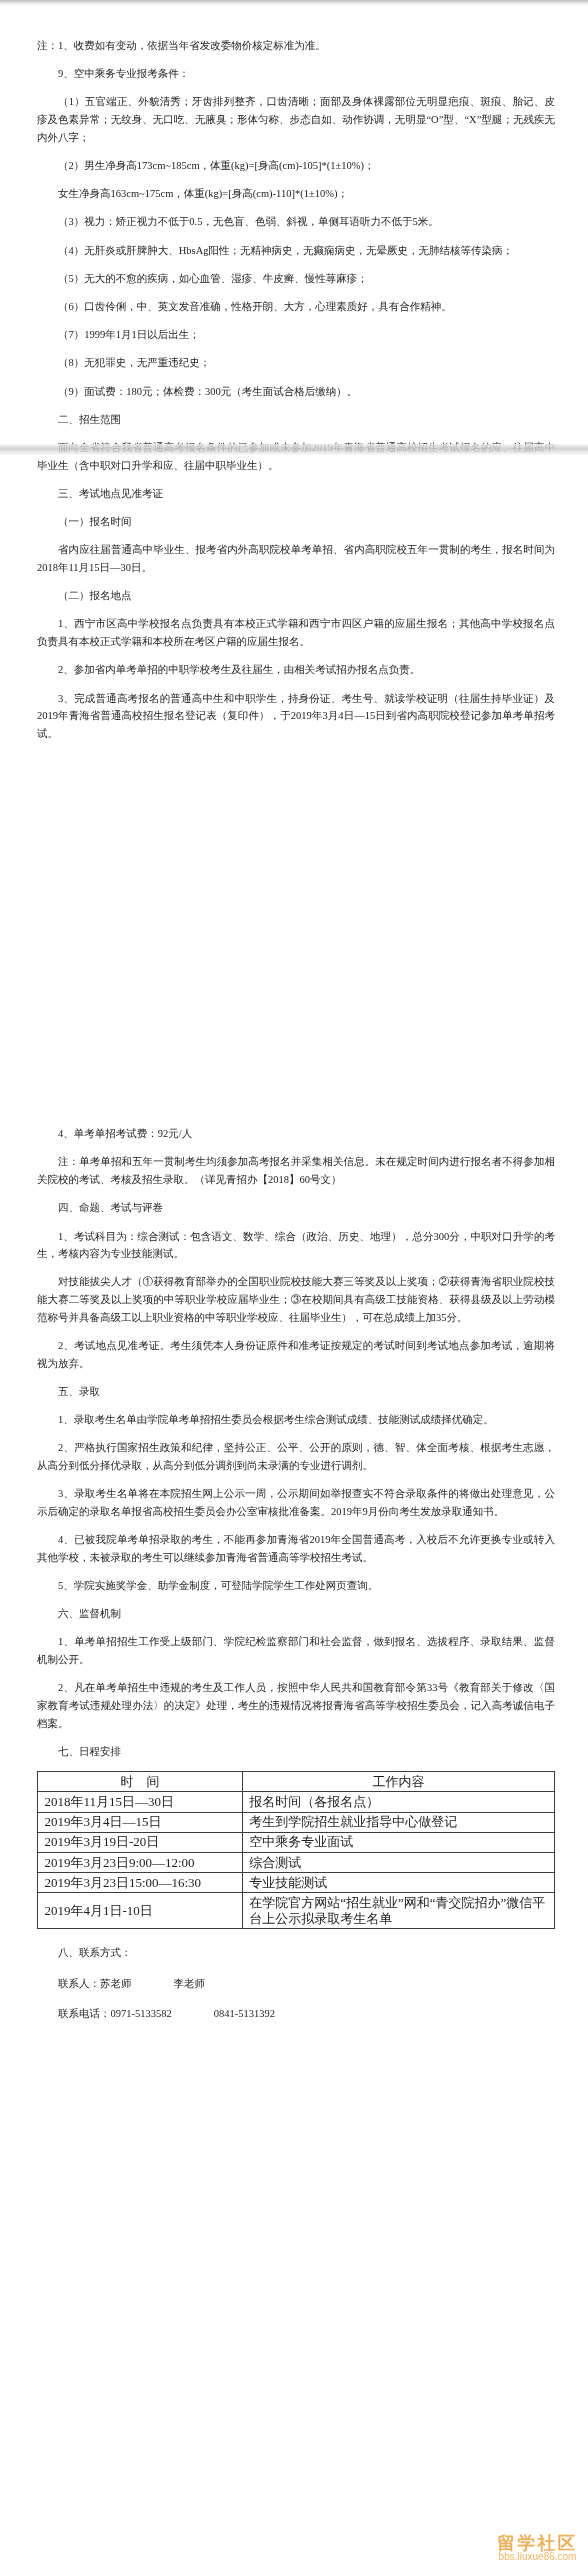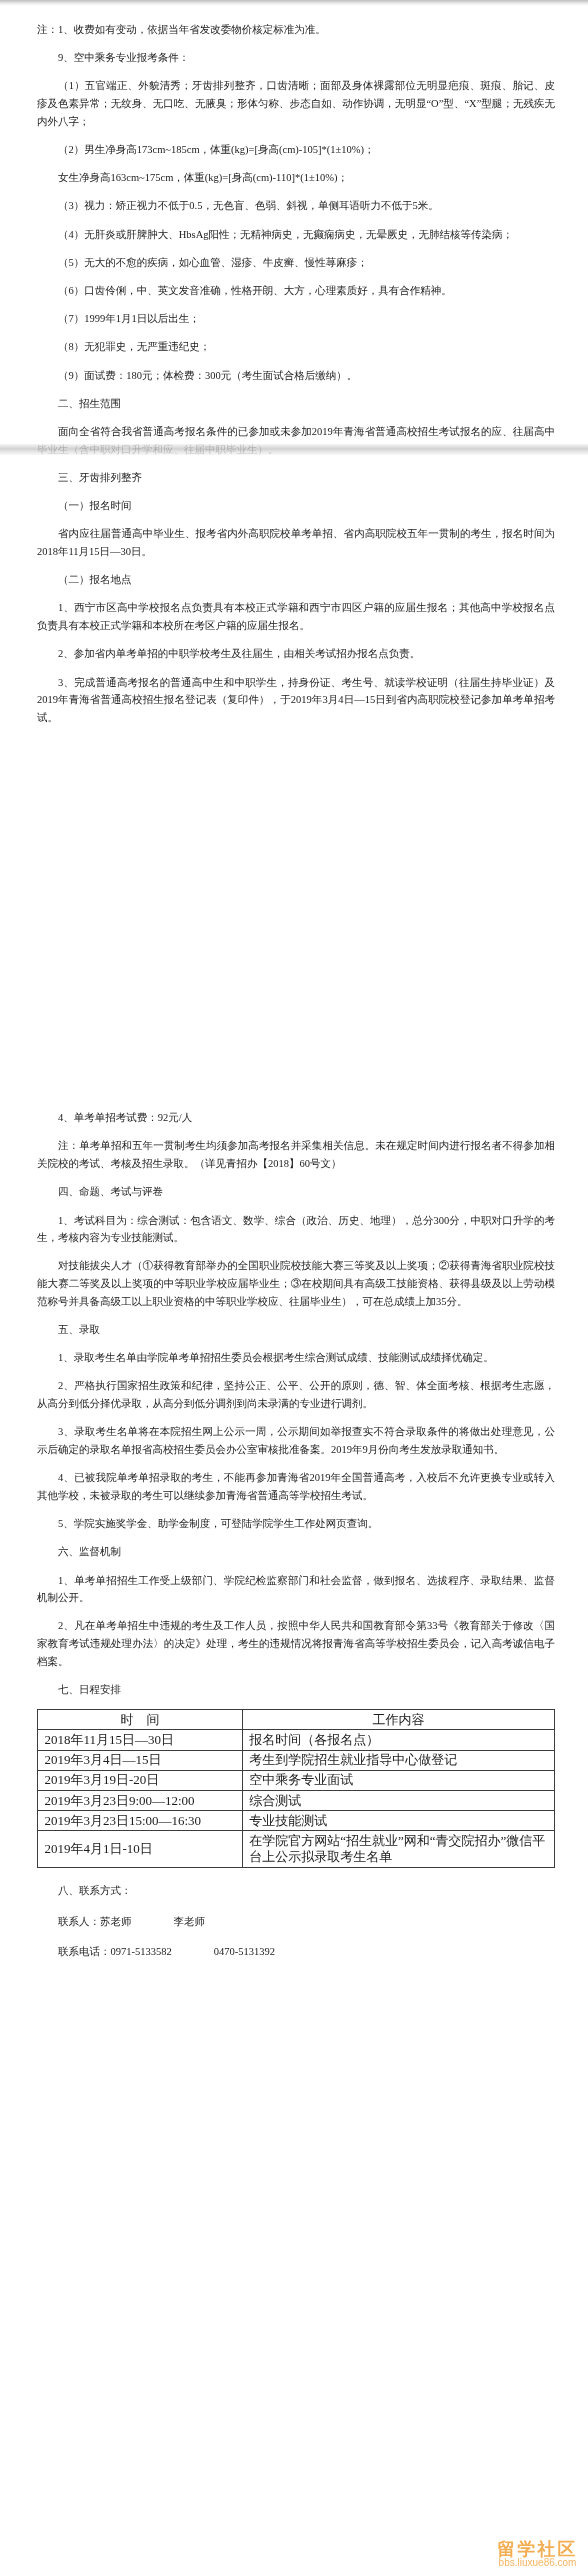--- a/index.html
+++ b/index.html
@@ -25,21 +25,21 @@
   .doc {
     padding: 21px 34px 0 37px;
     font-size: 10.5px;
     line-height: 17.7px;
   }
   .para {
     margin: 0 0 10.5px 0;
     text-indent: 2em;
     text-align: justify;
   }
-  .para.no-indent { text-indent: 0; }
+  .para.no-indent { text-indent: 0; margin-top: 16px; }
   .page-break { height: 372px; }
   table.schedule {
     border-collapse: collapse;
     width: 100%;
     margin: 4.8px 0 14.5px 0;
   }
   .schedule th, .schedule td {
     border: 0.8px solid #3c3c3c;
     font-size: 13px;
     line-height: 16px;
@@ -48,21 +48,21 @@
     text-align: left;
     vertical-align: middle;
   }
   .schedule th { text-align: center; }
   .schedule td.col-time { width: 191px; }
   .contact .para { margin-bottom: 13px; }
   .pair-gap { margin-left: 4em; }
   .watermark {
     position: absolute;
     right: 11.3px;
-    bottom: 8px;
+    bottom: 14px;
     text-align: center;
     color: #f2a33c;
     font-family: "Liberation Sans", sans-serif;
   }
   .wm-title {
     font-size: 17.7px;
     font-weight: bold;
     letter-spacing: 2.4px;
     opacity: .88;
     line-height: 19.3px;
@@ -89,37 +89,38 @@
       <p class="para">女生净身高163cm~175cm，体重(kg)=[身高(cm)-110]*(1±10%)；</p>
       <p class="para">（3）视力：矫正视力不低于0.5，无色盲、色弱、斜视，单侧耳语听力不低于5米。</p>
       <p class="para">（4）无肝炎或肝脾肿大、HbsAg阳性；无精神病史，无癫痫病史，无晕厥史，无肺结核等传染病；</p>
       <p class="para">（5）无大的不愈的疾病，如心血管、湿疹、牛皮癣、慢性荨麻疹；</p>
       <p class="para">（6）口齿伶俐，中、英文发音准确，性格开朗、大方，心理素质好，具有合作精神。</p>
       <p class="para">（7）1999年1月1日以后出生；</p>
       <p class="para">（8）无犯罪史，无严重违纪史；</p>
       <p class="para">（9）面试费：180元；体检费：300元（考生面试合格后缴纳）。</p>
       <p class="para">二、招生范围</p>
       <p class="para">面向全省符合我省普通高考报名条件的已参加或未参加2019年青海省普通高校招生考试报名的应、往届高中毕业生（含中职对口升学和应、往届中职毕业生）。</p>
-      <p class="para">三、牙齿排列整齐</p>
+      <p class="para">三、考试地点见准考证</p>
       <p class="para">（一）报名时间</p>
       <p class="para">省内应往届普通高中毕业生、报考省内外高职院校单考单招、省内高职院校五年一贯制的考生，报名时间为2018年11月15日—30日。</p>
       <p class="para">（二）报名地点</p>
       <p class="para">1、西宁市区高中学校报名点负责具有本校正式学籍和西宁市四区户籍的应届生报名；其他高中学校报名点负责具有本校正式学籍和本校所在考区户籍的应届生报名。</p>
       <p class="para">2、参加省内单考单招的中职学校考生及往届生，由相关考试招办报名点负责。</p>
       <p class="para">3、完成普通高考报名的普通高中生和中职学生，持身份证、考生号、就读学校证明（往届生持毕业证）及2019年青海省普通高校招生报名登记表（复印件），于2019年3月4日—15日到省内高职院校登记参加单考单招考试。</p>
     </div>
 
   <div class="page-break"></div>
 
   <div id="part2">
       <p class="para">4、单考单招考试费：92元/人</p>
       <p class="para">注：单考单招和五年一贯制考生均须参加高考报名并采集相关信息。未在规定时间内进行报名者不得参加相关院校的考试、考核及招生录取。（详见青招办【2018】60号文）</p>
       <p class="para">四、命题、考试与评卷</p>
       <p class="para">1、考试科目为：综合测试：包含语文、数学、综合（政治、历史、地理），总分300分，中职对口升学的考生，考核内容为专业技能测试。</p>
       <p class="para">对技能拔尖人才（①获得教育部举办的全国职业院校技能大赛三等奖及以上奖项；②获得青海省职业院校技能大赛二等奖及以上奖项的中等职业学校应届毕业生；③在校期间具有高级工技能资格、获得县级及以上劳动模范称号并具备高级工以上职业资格的中等职业学校应、往届毕业生），可在总成绩上加35分。</p>
+      <p class="para">2、考试地点见准考证。考生须凭本人身份证原件和准考证按规定的考试时间到考试地点参加考试，逾期将视为放弃。</p>
       <p class="para">五、录取</p>
       <p class="para">1、录取考生名单由学院单考单招招生委员会根据考生综合测试成绩、技能测试成绩择优确定。</p>
       <p class="para">2、严格执行国家招生政策和纪律，坚持公正、公平、公开的原则，德、智、体全面考核、根据考生志愿，从高分到低分择优录取，从高分到低分调剂到尚未录满的专业进行调剂。</p>
       <p class="para">3、录取考生名单将在本院招生网上公示一周，公示期间如举报查实不符合录取条件的将做出处理意见，公示后确定的录取名单报省高校招生委员会办公室审核批准备案。2019年9月份向考生发放录取通知书。</p>
       <p class="para">4、已被我院单考单招录取的考生，不能再参加青海省2019年全国普通高考，入校后不允许更换专业或转入其他学校，未被录取的考生可以继续参加青海省普通高等学校招生考试。</p>
       <p class="para">5、学院实施奖学金、助学金制度，可登陆学院学生工作处网页查询。</p>
       <p class="para">六、监督机制</p>
       <p class="para">1、单考单招招生工作受上级部门、学院纪检监察部门和社会监督，做到报名、选拔程序、录取结果、监督机制公开。</p>
       <p class="para">2、凡在单考单招生中违规的考生及工作人员，按照中华人民共和国教育部令第33号《教育部关于修改〈国家教育考试违规处理办法〉的决定》处理，考生的违规情况将报青海省高等学校招生委员会，记入高考诚信电子档案。</p>
       <p class="para">七、日程安排</p>
@@ -159,21 +160,21 @@
         </tr>
       </tbody>
   </table>
 
   <div class="contact">
     <p class="para">八、联系方式：</p>
     <p class="para">
       <span>联系人：</span><span>苏老师</span><span class="pair-gap">李老师</span>
     </p>
     <p class="para">
-      <span>联系电话：</span><span>0971-5133582</span><span class="pair-gap">0470-5131392</span>
+      <span>联系电话：</span><span>0971-5133582</span><span class="pair-gap">0841-5131392</span>
     </p>
   </div>
 
 </section>
 
 <div class="watermark">
   <div class="wm-title">留学社区</div>
   <div class="wm-sub">bbs.liuxue86.com</div>
 </div>
 

